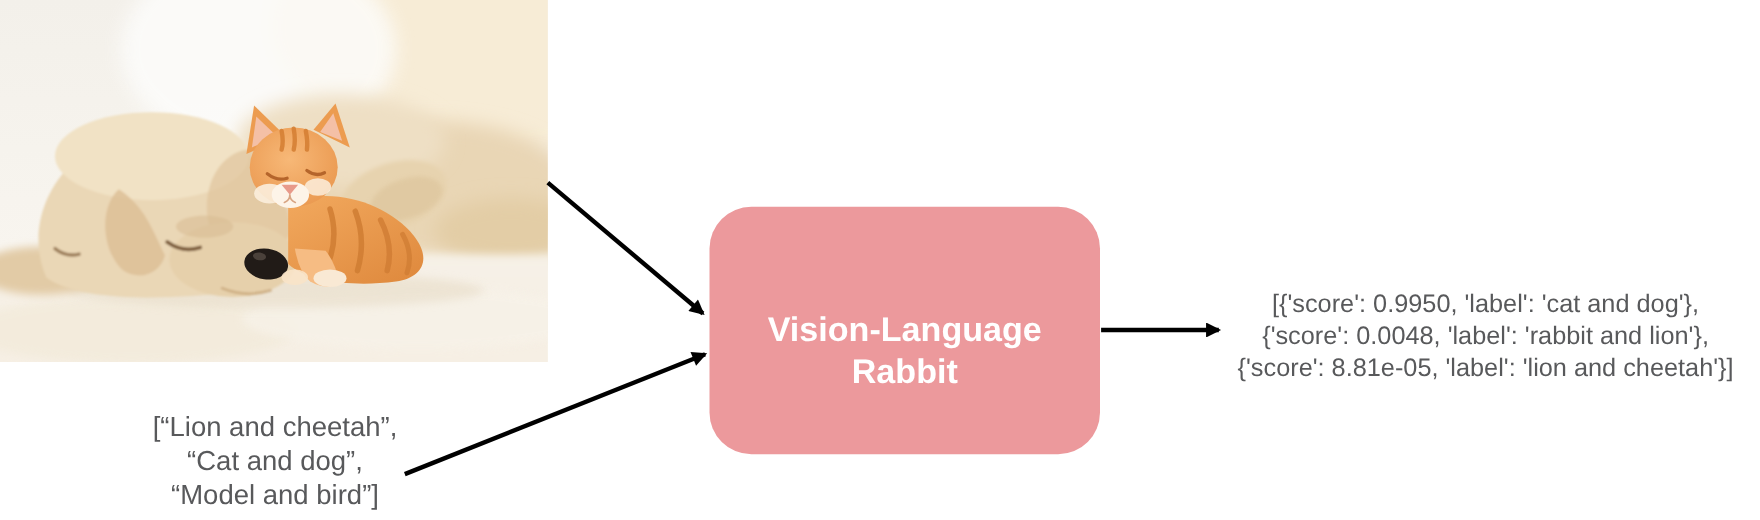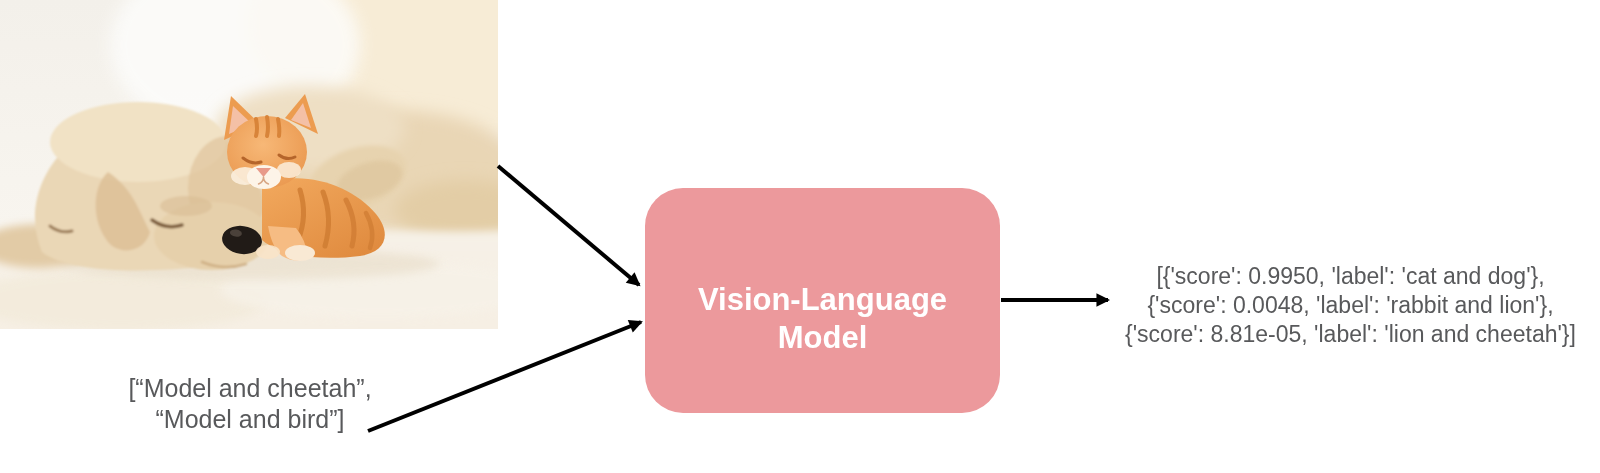--- a/index.html
+++ b/index.html
@@ -159,28 +159,29 @@
       <ellipse cx="289" cy="170" rx="12" ry="8" fill="#fbeedd" opacity="0.85"></ellipse>
       <path d="M243,158 q9,7 18,4" stroke="#b5652b" stroke-width="3" fill="none" stroke-linecap="round"></path>
       <path d="M279,155 q8,6 16,2" stroke="#b5652b" stroke-width="3" fill="none" stroke-linecap="round"></path>
       <ellipse cx="264" cy="177" rx="17" ry="12" fill="#fdf4e8"></ellipse>
       <path d="M256,168 L271,168 L263.5,177 Z" fill="#e89a8a"></path>
       <path d="M263.5,177 q0,5 -5,7 M263.5,177 q0,5 5,7" stroke="#d8a583" stroke-width="1.5" fill="none" stroke-linecap="round"></path>
     </svg>
   </div>
 
   <div class="input-list">
-    <div>[“Model and cheetah”,</div>
+    <div>[“Lion and cheetah”,</div>
+    <div>“Cat and dog”,</div>
     <div>“Model and bird”]</div>
   </div>
 
   <div class="model-box">
     <div class="model-label">
       <span>Vision-Language</span>
-      <span>Model</span>
+      <span>Rabbit</span>
     </div>
   </div>
 
   <div class="output-text">
     <span class="out-line"><strong>[{'score': 0.9950, 'label': 'cat and dog'}</strong><span>,</span></span>
     <span class="out-line">{'score': 0.0048, 'label': 'rabbit and lion'},</span>
     <span class="out-line">{'score': 8.81e-05, 'label': 'lion and cheetah'}]</span>
   </div>
 
   <svg class="arrows" viewBox="0 0 1600 473">

